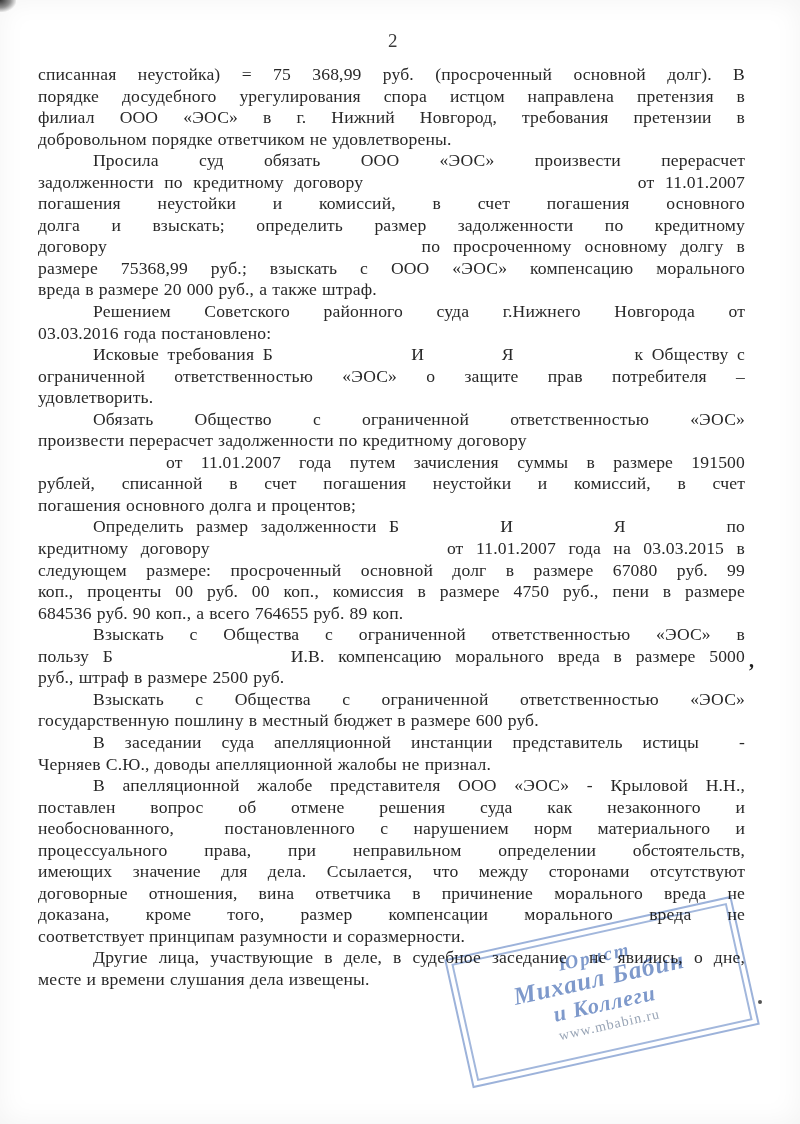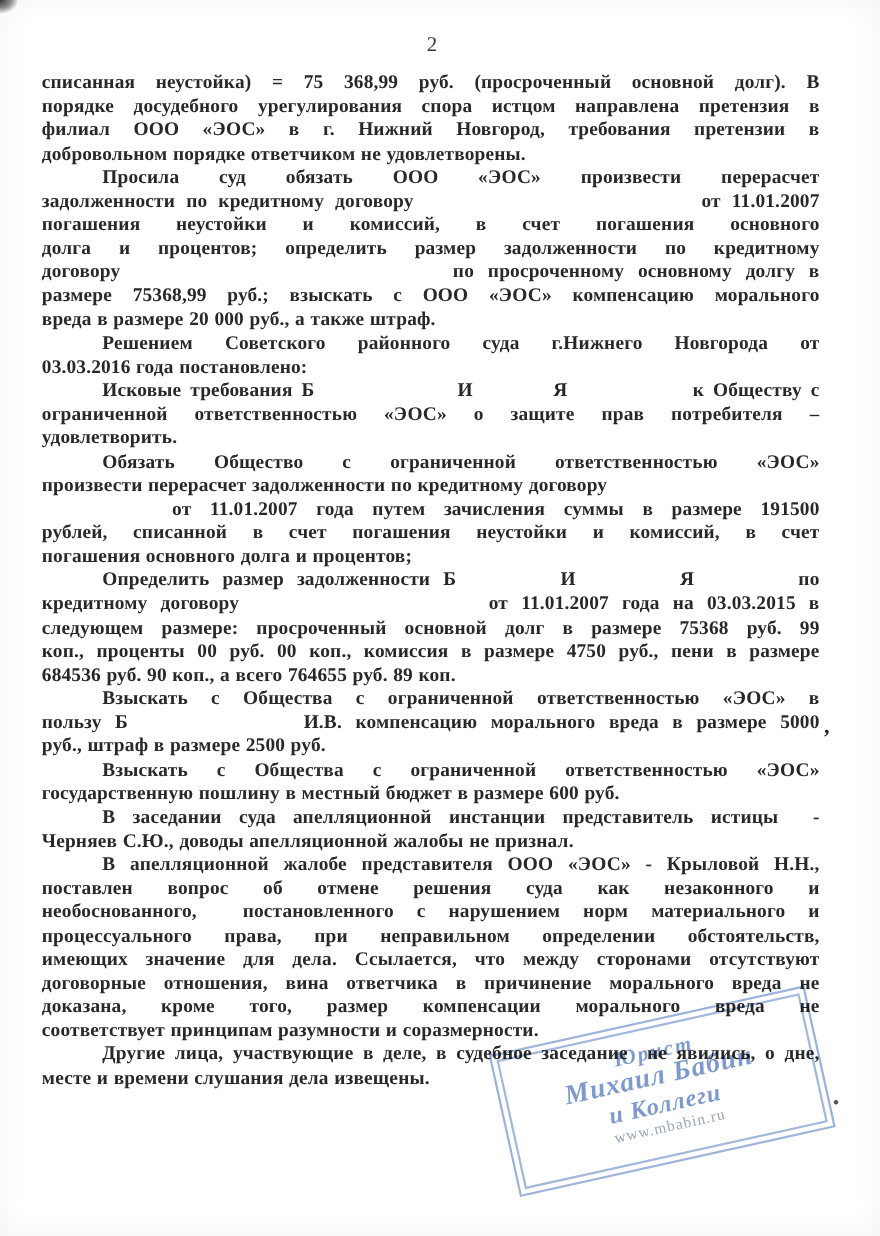--- a/index.html
+++ b/index.html
@@ -39,21 +39,20 @@
   .line {
     font-size: 17.6px;
     line-height: 21.55px;
     letter-spacing: 0.15px;
     word-spacing: 0.5px;
     text-align: justify;
     text-align-last: justify;
     white-space: pre-wrap;
     overflow: hidden;
     max-height: 21.55px;
-    font-weight: bold;
   }
   .line.indent { text-indent: 55px; }
   .line.nojust { text-align: center; text-align-last: left; }
 
   
   .artifact-comma {
     position: absolute; left: 749px; top: 649px;
     font-size: 20px; font-weight: bold; color: #1e1e1e;
   }
   .artifact-dot {
@@ -116,21 +115,21 @@
       <div class="paragraph">
         <div class="line">списанная неустойка) = 75 368,99 руб. (просроченный основной долг). В</div>
         <div class="line">порядке досудебного урегулирования спора истцом направлена претензия в</div>
         <div class="line">филиал ООО «ЭОС» в г. Нижний Новгород, требования претензии в</div>
         <div class="line nojust">добровольном порядке ответчиком не удовлетворены.</div>
       </div>
       <div class="paragraph">
         <div class="line indent">Просила суд обязать ООО «ЭОС» произвести перерасчет</div>
         <div class="line">задолженности по кредитному договору&nbsp;&nbsp;&nbsp;&nbsp;&nbsp;&nbsp;&nbsp;&nbsp;&nbsp;&nbsp;&nbsp;&nbsp;&nbsp;&nbsp;&nbsp;&nbsp;&nbsp;&nbsp;&nbsp;&nbsp;&nbsp;&nbsp;&nbsp;&nbsp;&nbsp;&nbsp;от 11.01.2007</div>
         <div class="line">погашения неустойки и комиссий, в счет погашения основного</div>
-        <div class="line">долга и процентов; определить размер задолженности по кредитному</div>
+        <div class="line">долга и взыскать; определить размер задолженности по кредитному</div>
         <div class="line">договору&nbsp;&nbsp;&nbsp;&nbsp;&nbsp;&nbsp;&nbsp;&nbsp;&nbsp;&nbsp;&nbsp;&nbsp;&nbsp;&nbsp;&nbsp;&nbsp;&nbsp;&nbsp;&nbsp;&nbsp;&nbsp;&nbsp;&nbsp;&nbsp;по просроченному основному долгу в</div>
         <div class="line">размере 75368,99 руб.; взыскать с ООО «ЭОС» компенсацию морального</div>
         <div class="line nojust">вреда в размере 20 000 руб., а также штраф.</div>
       </div>
       <div class="paragraph">
         <div class="line indent">Решением Советского районного суда г.Нижнего Новгорода от</div>
         <div class="line nojust">03.03.2016 года постановлено:</div>
       </div>
       <div class="paragraph">
         <div class="line indent">Исковые требования Б&nbsp;&nbsp;&nbsp;&nbsp;&nbsp;&nbsp;&nbsp;&nbsp;&nbsp;&nbsp;&nbsp;&nbsp;&nbsp;&nbsp;&nbsp;&nbsp;И&nbsp;&nbsp;&nbsp;&nbsp;&nbsp;&nbsp;&nbsp;&nbsp;&nbsp;Я&nbsp;&nbsp;&nbsp;&nbsp;&nbsp;&nbsp;&nbsp;&nbsp;&nbsp;&nbsp;&nbsp;&nbsp;&nbsp;&nbsp;к Обществу с</div>
@@ -140,21 +139,21 @@
       <div class="paragraph">
         <div class="line indent">Обязать Общество с ограниченной ответственностью «ЭОС»</div>
         <div class="line nojust">произвести перерасчет задолженности по кредитному договору</div>
         <div class="line">&nbsp;&nbsp;&nbsp;&nbsp;&nbsp;&nbsp;&nbsp;от 11.01.2007 года путем зачисления суммы в размере 191500</div>
         <div class="line">рублей, списанной в счет погашения неустойки и комиссий, в счет</div>
         <div class="line nojust">погашения основного долга и процентов;</div>
       </div>
       <div class="paragraph">
         <div class="line indent">Определить размер задолженности Б&nbsp;&nbsp;&nbsp;&nbsp;&nbsp;&nbsp;&nbsp;&nbsp;И&nbsp;&nbsp;&nbsp;&nbsp;&nbsp;&nbsp;&nbsp;&nbsp;Я&nbsp;&nbsp;&nbsp;&nbsp;&nbsp;&nbsp;&nbsp;&nbsp;по</div>
         <div class="line">кредитному договору&nbsp;&nbsp;&nbsp;&nbsp;&nbsp;&nbsp;&nbsp;&nbsp;&nbsp;&nbsp;&nbsp;&nbsp;&nbsp;&nbsp;&nbsp;&nbsp;&nbsp;&nbsp;&nbsp;от 11.01.2007 года на 03.03.2015 в</div>
-        <div class="line">следующем размере: просроченный основной долг в размере 75368 руб. 99</div>
+        <div class="line">следующем размере: просроченный основной долг в размере 67080 руб. 99</div>
         <div class="line">коп., проценты 00 руб. 00 коп., комиссия в размере 4750 руб., пени в размере</div>
         <div class="line nojust">684536 руб. 90 коп., а всего 764655 руб. 89 коп.</div>
       </div>
       <div class="paragraph">
         <div class="line indent">Взыскать с Общества с ограниченной ответственностью «ЭОС» в</div>
         <div class="line">пользу Б&nbsp;&nbsp;&nbsp;&nbsp;&nbsp;&nbsp;&nbsp;&nbsp;&nbsp;&nbsp;&nbsp;&nbsp;&nbsp;И.В. компенсацию морального вреда в размере 5000</div>
         <div class="line nojust">руб., штраф в размере 2500 руб.</div>
       </div>
       <div class="paragraph">
         <div class="line indent">Взыскать с Общества с ограниченной ответственностью «ЭОС»</div>

